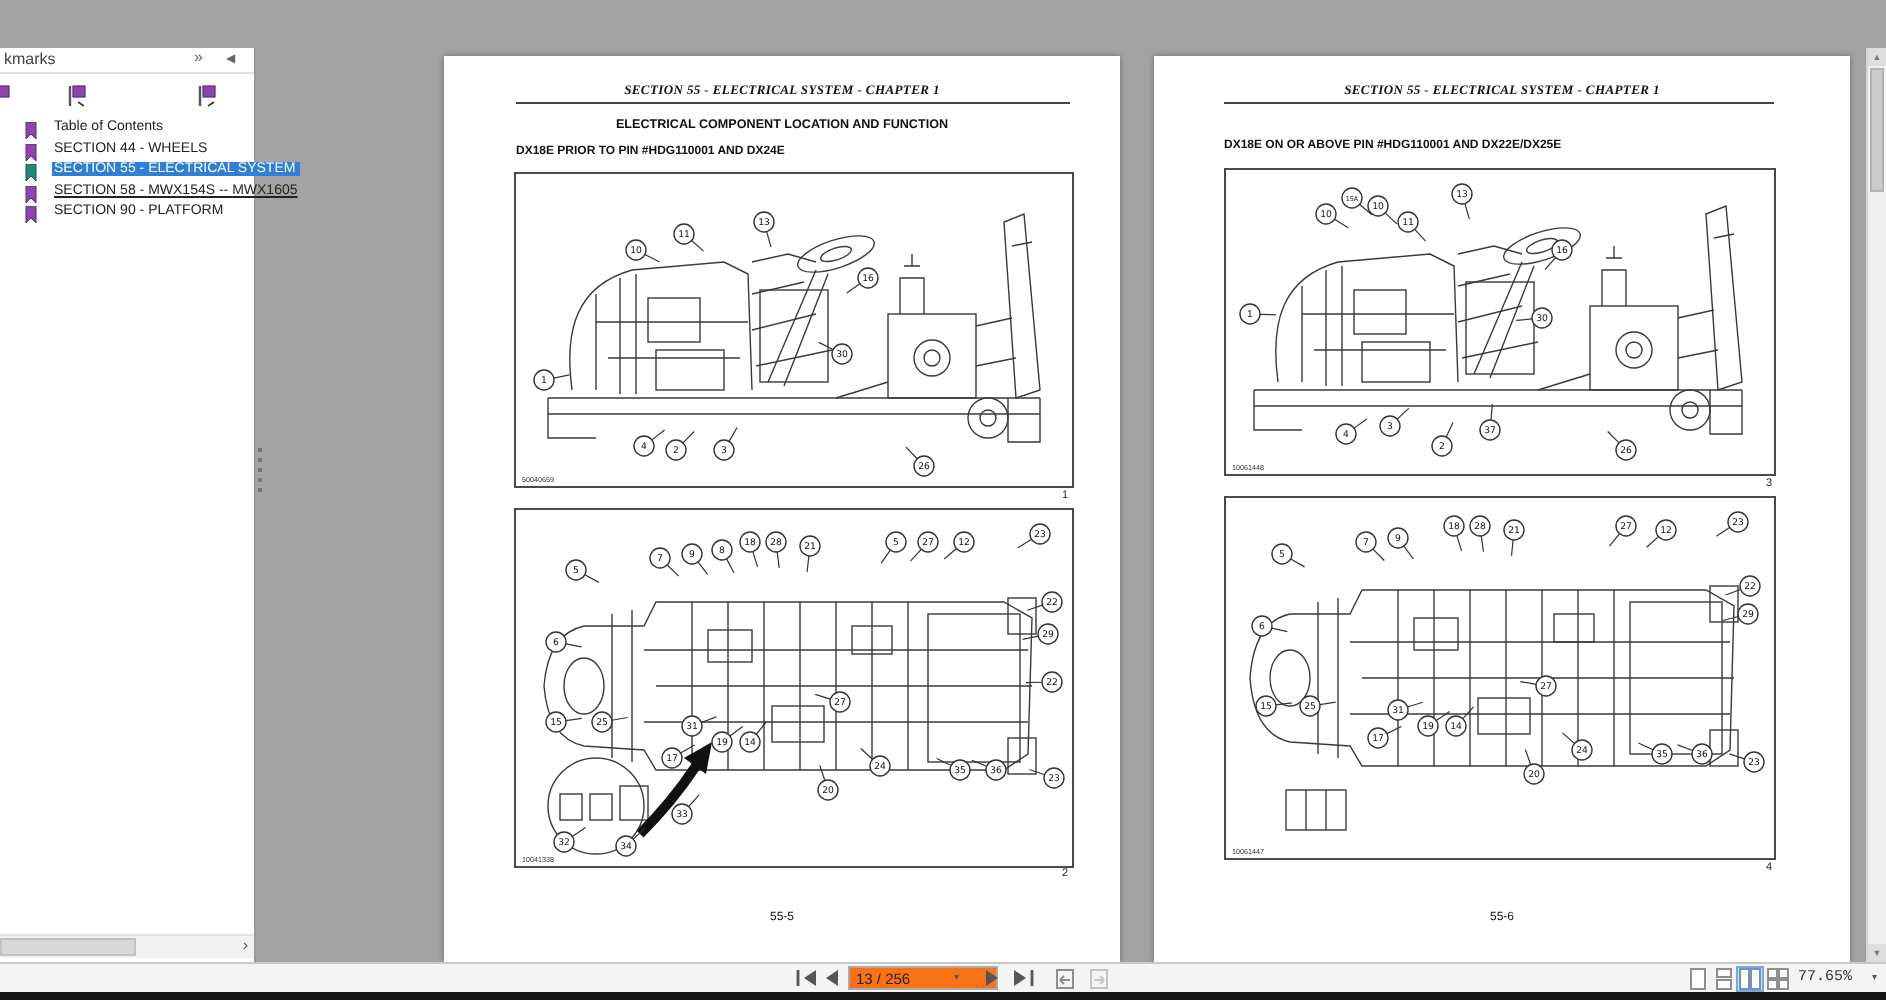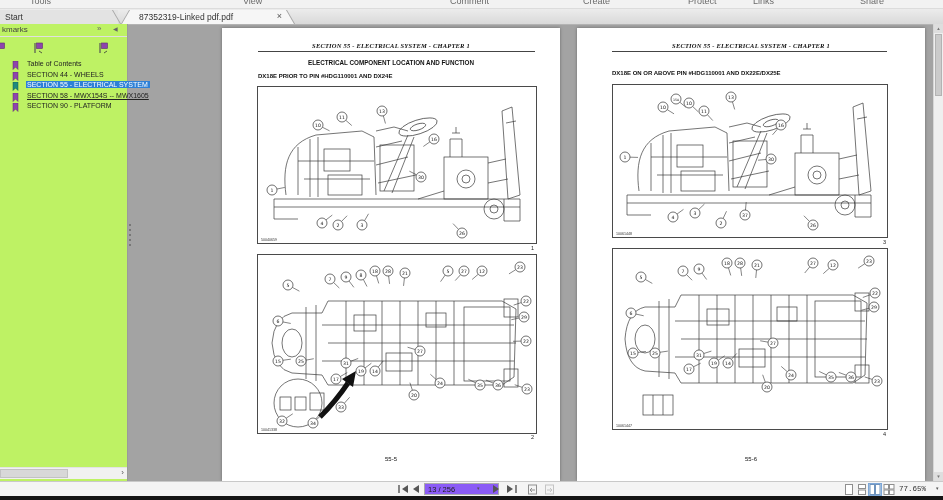--- a/index.html
+++ b/index.html
@@ -14,21 +14,21 @@
           background:linear-gradient(#ececec,#d9d9d9);border-bottom:1px solid #b3b3b3;}
   .tab{position:absolute;top:1px;height:14px;font-size:8.5px;color:#333;}
   #tab-start{left:0;width:118px;background:#e3e3e3;}
   #tab-start .lbl{position:absolute;left:5px;top:2px;}
   #tab-doc{left:121px;width:173px;background:#f6f6f6;
            clip-path:polygon(8px 0,165px 0,173px 100%,0 100%);}
   #tab-doc .lbl{position:absolute;left:18px;top:2px;white-space:nowrap;}
   #tab-doc .close{position:absolute;right:12px;top:1px;font-size:9px;color:#555;}
   .slant{position:absolute;top:10px;height:14px;width:1px;background:#a6a6a6;transform-origin:top;}
   
-  #panel{position:absolute;left:0;top:24px;width:127px;height:457px;background:#bef264;
+  #panel{position:absolute;left:0;top:24px;width:127px;height:457px;background:#ffffff;
          border-right:1px solid #9a9a9a;}
   #panel-header{position:absolute;left:0;top:0;width:127px;height:12px;border-bottom:1px solid #e0e0e0;}
   #panel-header .title{position:absolute;left:2px;top:1px;font-size:8px;color:#444;}
   #panel-header .ic1{position:absolute;left:97px;top:0px;font-size:8px;color:#666;}
   #panel-header .ic2{position:absolute;left:113px;top:1px;font-size:6px;color:#666;}
   #panel-tools{position:absolute;left:0;top:13px;width:127px;height:22px;}
   .flagicon{position:absolute;top:5px;}
   #bm-list{position:absolute;left:0;top:36px;width:127px;}
   .bm-row{position:relative;height:10.5px;white-space:nowrap;}
   .bm-row .ribbon{position:absolute;left:12px;top:1px;}
@@ -60,53 +60,35 @@
   .callouts line{stroke:#333;stroke-width:0.6;}
   .callouts text{text-anchor:middle;fill:#111;font-family:"DejaVu Sans",sans-serif;}
   
   #vscroll{position:absolute;right:0;top:24px;width:9px;height:457px;background:#efefef;border-left:1px solid #d6d6d6;}
   #vscroll .btn{position:absolute;left:0;width:9px;height:9px;background:#dedede;color:#777;font-size:4.5px;text-align:center;line-height:9px;}
   #vscroll .thumb{position:absolute;left:1px;top:10px;width:7px;height:62px;background:#cbcbcb;border:1px solid #b3b3b3;box-sizing:border-box;}
   
   #statusbar{position:absolute;left:0;top:481px;width:943px;height:15px;background:#f4f4f4;border-top:1px solid #c9c9c9;}
   .sb-ic{position:absolute;top:2px;}
   #page-input{position:absolute;left:424px;top:1px;width:62px;height:10px;font-size:7.5px;color:#222;
-              border:1px solid #ababab;background:#8b5cf6;padding:0 8px 0 3px;}
+              border:1px solid #ababab;background:#f97316;padding:0 8px 0 3px;}
   #page-caret{position:absolute;left:477px;top:3px;font-size:5px;color:#555;}
   #zoom-label{position:absolute;left:899px;top:3px;font-size:7.5px;color:#333;font-family:Liberation Mono, monospace;}
   #zoom-caret{position:absolute;left:936px;top:3px;font-size:5px;color:#555;}
   .viewmode{position:absolute;top:2px;width:12px;height:11px;}
   .viewmode.active{background:#cfe3f7;outline:1px solid #7da7d8;}
   
   #bottomstrip{position:absolute;left:0;top:496px;width:943px;height:4px;background:#151515;}
 </style>
 </head>
 <body>
 
 <div id="app">
 
-  <div id="menubar">
-    <span style="left:30px">Tools</span>
-    <span style="left:243px">View</span>
-    <span style="left:450px">Comment</span>
-    <span style="left:583px">Create</span>
-    <span style="left:688px">Protect</span>
-    <span style="left:753px">Links</span>
-    <span style="left:860px">Share</span>
-  </div>
-
-  <div id="tabbar">
-    <div class="tab" id="tab-start">
-      <span class="lbl">Start</span>
-    </div>
-    <div class="tab" id="tab-doc">
-      <span class="lbl">87352319-Linked pdf.pdf</span>
-      <span class="close">×</span>
-    </div>
-  </div>
+
   <div class="slant" style="left:112px;transform:skewX(30deg);"></div>
   <div class="slant" style="left:129px;transform:skewX(-30deg);"></div>
   <div class="slant" style="left:286px;transform:skewX(30deg);"></div>
 
   <div id="panel">
     <div id="panel-header">
       <span class="title">kmarks</span>
       <span class="ic1">»</span>
       <span class="ic2">◀</span>
     </div>

